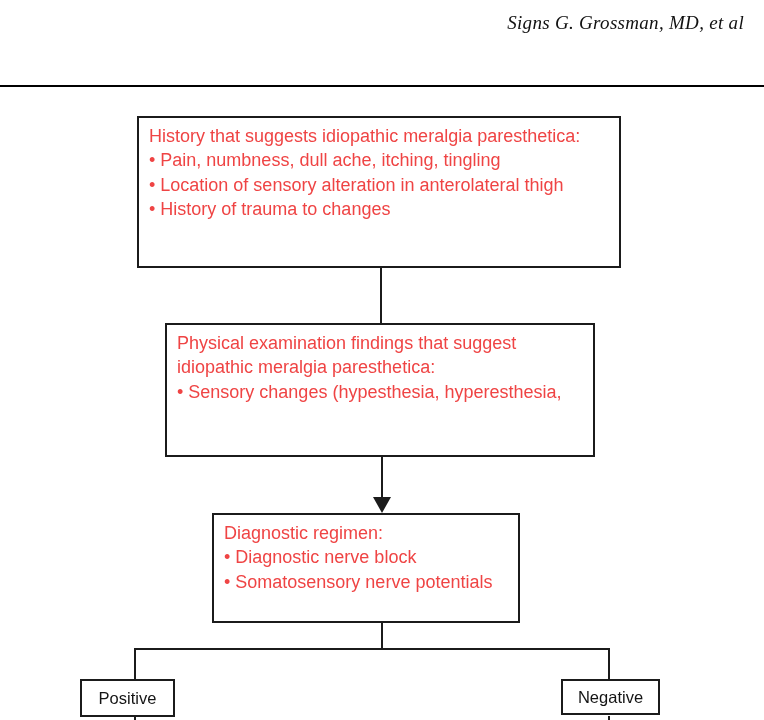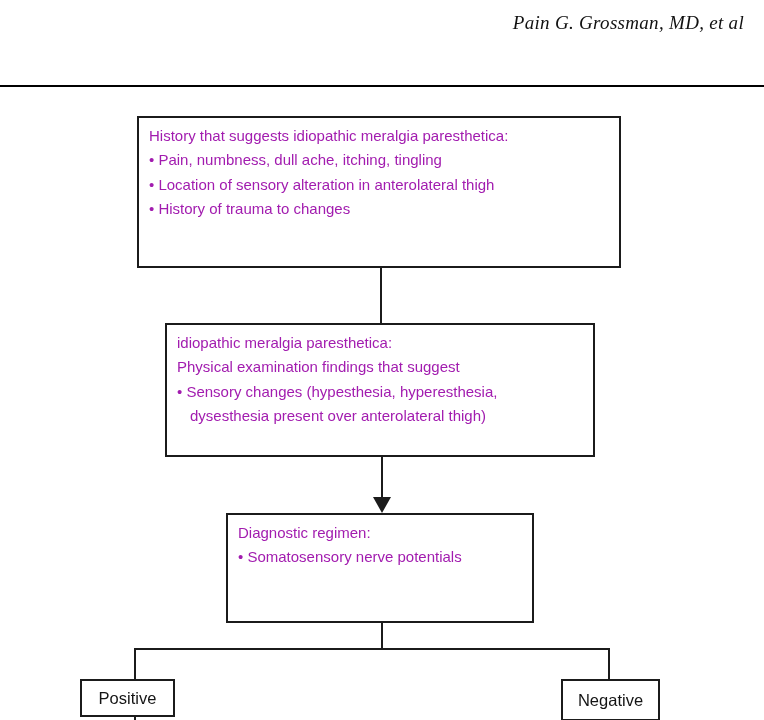--- a/index.html
+++ b/index.html
@@ -37,56 +37,56 @@
     height: 0;
     border-top: 2px solid #000;
   }
 
   
   .flow-box {
     position: absolute;
     box-sizing: border-box;
     border: 2px solid #1b1b1b;
     background: #ffffff;
-    font-size: 15px;
+    font-size: 18px;
     line-height: 24.4px;
-    color: #a21caf;
+    color: #ef4444;
     z-index: 3;
   }
   .flow-box .box-inner {
     padding: 6px 8px 5px 10px;
   }
   .box-line {
     white-space: pre;
   }
   .box-line.bullet {
     text-indent: 0;
   }
   .box-line.cont {
     padding-left: 13px;
   }
 
   #box-history  { left: 137px; top: 116px; width: 484px; height: 152px; }
   #box-physical { left: 165px; top: 323px; width: 430px; height: 134px; }
-  #box-diagnostic { left: 226px; top: 513px; width: 308px; height: 110px; }
+  #box-diagnostic { left: 212px; top: 513px; width: 308px; height: 110px; }
 
   .leaf-box {
     position: absolute;
     box-sizing: border-box;
     border: 2px solid #1b1b1b;
     background: #ffffff;
     font-size: 16.5px;
     color: #141414;
     display: flex;
     align-items: center;
     justify-content: center;
     z-index: 3;
   }
   #box-positive { left: 80px;  top: 679px; width: 95px;  height: 38px; }
-  #box-negative { left: 561px; top: 679px; width: 99px;  height: 42px; }
+  #box-negative { left: 561px; top: 679px; width: 99px;  height: 36px; }
 
   
   .conn-v {
     position: absolute;
     width: 0;
     border-left: 2px solid #1b1b1b;
     z-index: 1;
   }
   .conn-h {
     position: absolute;
@@ -117,50 +117,50 @@
   #conn-split-left  { left: 134px; top: 648px; height: 32px; }
   #conn-split-right { left: 608px; top: 648px; height: 32px; }
 
   
   #conn-positive-down { left: 134px; top: 716px; height: 8px; }
   #conn-negative-down { left: 608px; top: 716px; height: 8px; }
 </style>
 </head>
 <body>
 
-<div id="page-header">Pain G. Grossman, MD, et al</div>
+<div id="page-header">Signs G. Grossman, MD, et al</div>
 
 <div id="header-rule"></div>
 
 <div class="flow-box" id="box-history">
   <div class="box-inner">
     <div class="box-line">History that suggests idiopathic meralgia paresthetica:</div>
     <div class="box-line bullet">• Pain, numbness, dull ache, itching, tingling</div>
     <div class="box-line bullet">• Location of sensory alteration in anterolateral thigh</div>
     <div class="box-line bullet">• History of trauma to changes</div>
   </div>
 </div>
 
 <div class="conn-v" id="conn-history-physical"></div>
 
 <div class="flow-box" id="box-physical">
   <div class="box-inner">
+    <div class="box-line">Physical examination findings that suggest</div>
     <div class="box-line">idiopathic meralgia paresthetica:</div>
-    <div class="box-line">Physical examination findings that suggest</div>
     <div class="box-line bullet">• Sensory changes (hypesthesia, hyperesthesia,</div>
-    <div class="box-line cont">dysesthesia present over anterolateral thigh)</div>
   </div>
 </div>
 
 <div class="conn-v" id="conn-physical-diagnostic"></div>
 <div id="arrow-physical-diagnostic"></div>
 
 <div class="flow-box" id="box-diagnostic">
   <div class="box-inner">
     <div class="box-line">Diagnostic regimen:</div>
+    <div class="box-line bullet">• Diagnostic nerve block</div>
     <div class="box-line bullet">• Somatosensory nerve potentials</div>
   </div>
 </div>
 
 <div class="conn-v" id="conn-diagnostic-split"></div>
 <div class="conn-h" id="conn-split-bar"></div>
 <div class="conn-v" id="conn-split-left"></div>
 <div class="conn-v" id="conn-split-right"></div>
 
 <div class="leaf-box" id="box-positive">

